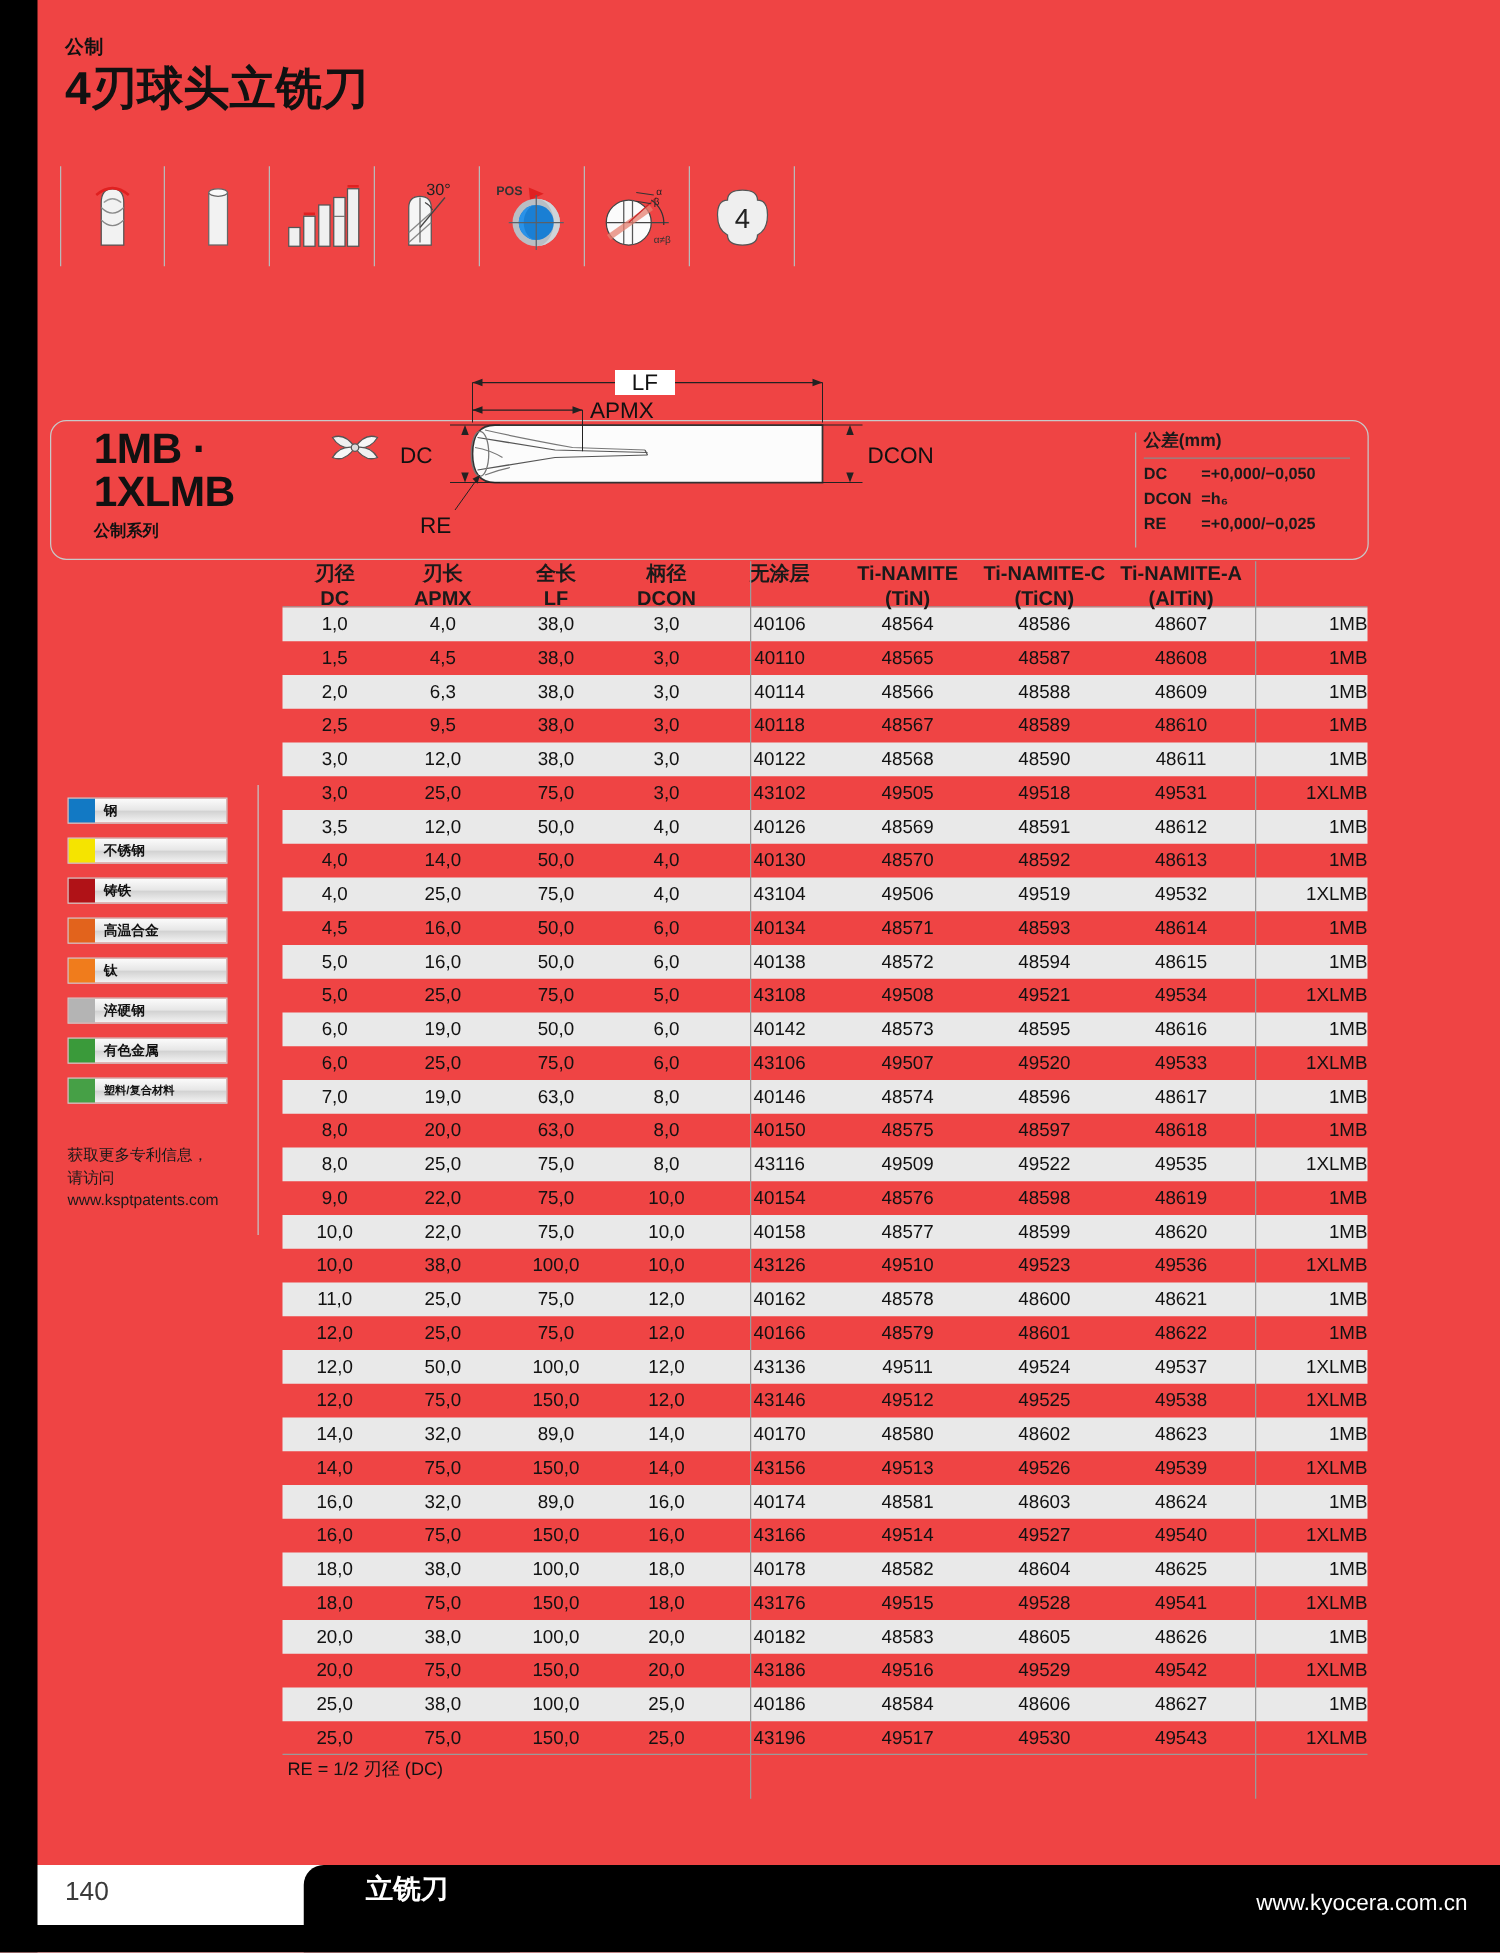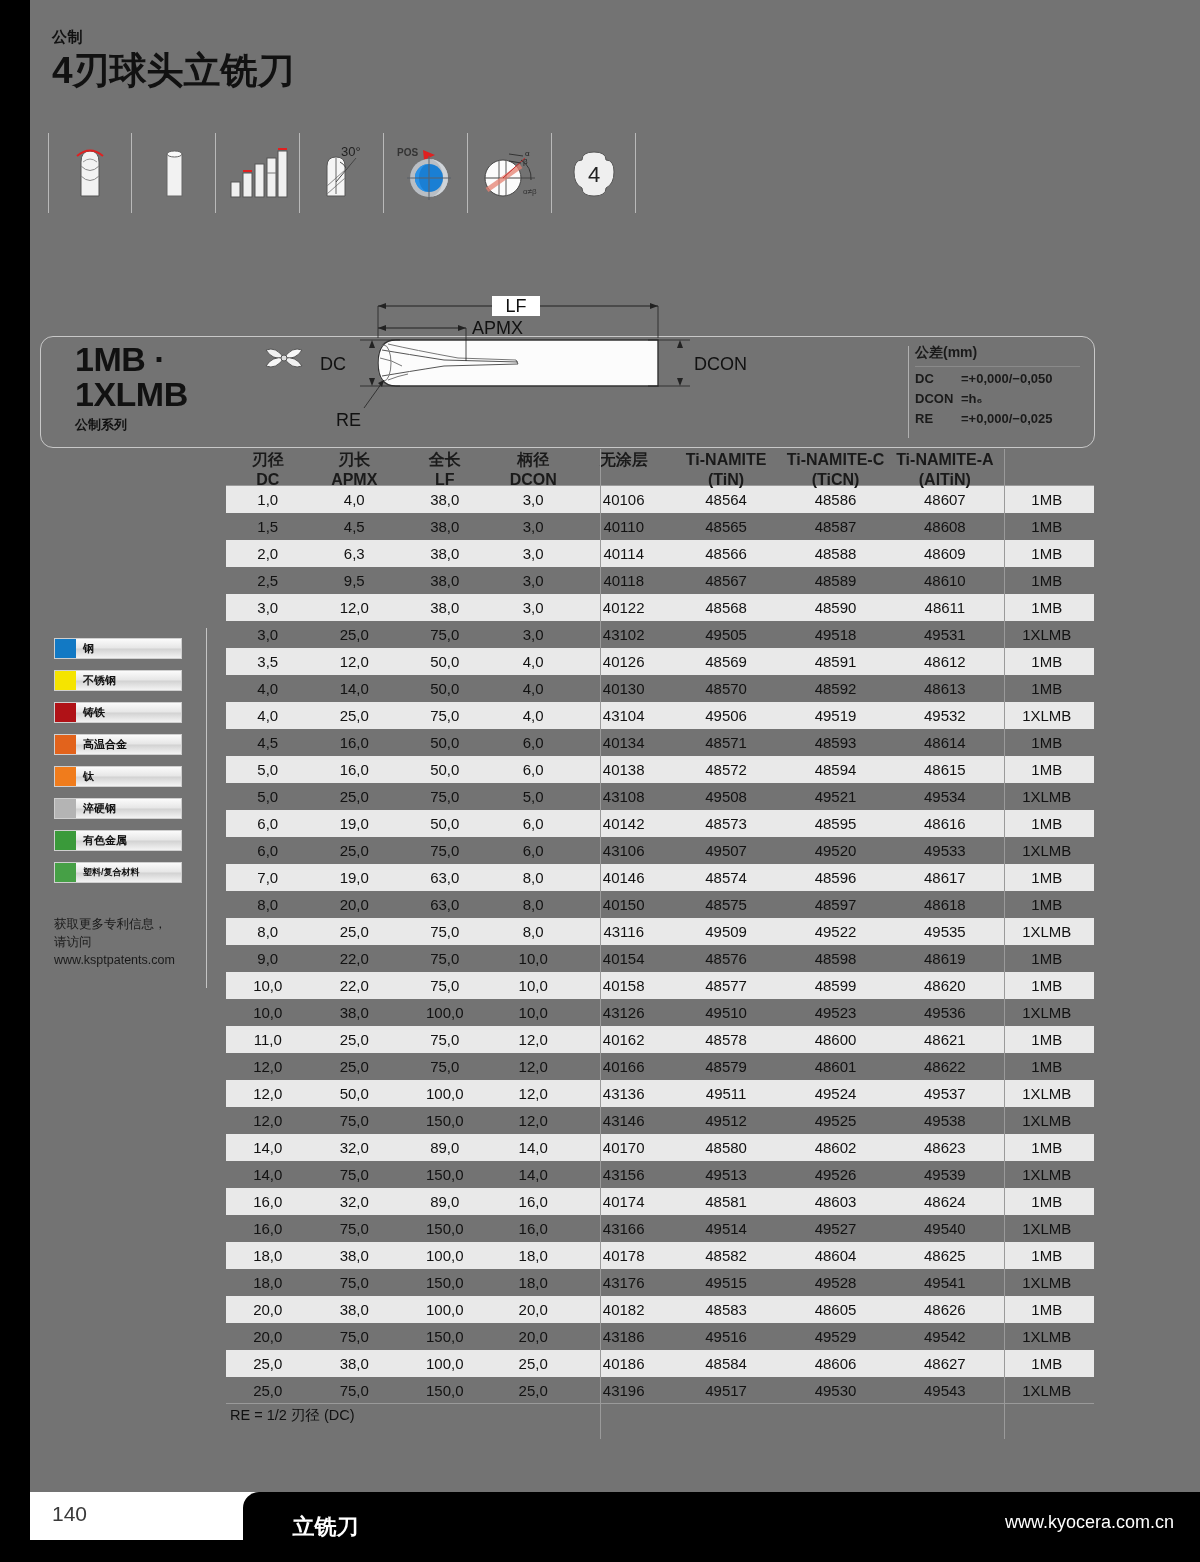--- a/index.html
+++ b/index.html
@@ -3,21 +3,21 @@
 <meta charset="utf-8">
 <style>
   * { box-sizing: border-box; margin: 0; padding: 0; }
   html, body {
     width: 1200px; height: 1562px;
     background: #ffffff;
     font-family: "Liberation Sans", "DejaVu Sans", sans-serif;
     color: #1a1a1a;
     overflow: hidden;
   }
-  .page { position: relative; width: 1200px; height: 1562px; background: #737373; }
+  .page { position: relative; width: 1200px; height: 1562px; background: #ef4444; }
 
   
   .spine { position: absolute; left: 0; top: 0; width: 30px; height: 1562px; background: #000; }
 
   
   .hdr { position: absolute; left: 52px; top: 28px; }
   .hdr-kicker { font-size: 15px; font-weight: bold; letter-spacing: .5px; color: #111; }
   .hdr-title { font-size: 37px; font-weight: bold; letter-spacing: 0px; color: #111; margin-top: 4px; line-height: 1.1; }
 
   
@@ -63,36 +63,36 @@
   .sub-row { display: flex; height: 37px; border-bottom: 1px solid #9a9a9a; }
   .sub { font-size: 16px; font-weight: bold; text-align: center; line-height: 1.25; padding-top: 1px; }
   .sub .l2 { display: block; }
   .row { display: flex; height: 27px; align-items: center; }
   .row.alt { background: #e9e9e9; }
   .cell { font-size: 15px; text-align: center; color: #121212; }
 
   
   .c0 { width: 84px; }  .c1 { width: 90px; }  .c2 { width: 92px; }  .c3 { width: 86px; }
   .c4 { width: 96px; }  .c5 { width: 110px; } .c6 { width: 110px; } .c7 { width: 110px; }
-  .c8 { width: 95px; }
+  .c8 { width: 95px; text-align: right; }
 
   .vline { position: absolute; top: 0; width: 1px; background: #9a9a9a; }
   .tbl-wrap { position: relative; }
   .last-rule { border-bottom: 1px solid #9a9a9a; }
 
   .footnote { position: absolute; left: 230px; top: 1406px; font-size: 14.5px; color: #111; }
 
   
   .footbar { position: absolute; left: 0; top: 1492px; width: 1200px; height: 70px; background: #000; }
   .pagenum { position: absolute; left: 30px; top: 1492px; width: 230px; height: 48px;
              background: #fff; border-top-right-radius: 0; }
   .pagenum span { position: absolute; left: 22px; top: 10px; font-size: 21px; color: #3a3a3a; }
   .foottab { position: absolute; left: 243px; top: 1492px; width: 165px; height: 70px;
              background: #000; border-top-left-radius: 16px; border-top-right-radius: 16px;
-             display: flex; align-items: flex-start; justify-content: center; padding-top: 20px; }
+             display: flex; align-items: flex-start; justify-content: center; padding-top: 4px; }
   .foottab span { color: #fff; font-size: 22px; font-weight: bold; }
   .footurl { position: absolute; right: 26px; top: 1512px; color: #fff; font-size: 18px; }
 </style>
 </head>
 <body>
 
 <div class="page">
 
   <div class="spine"></div>
 

